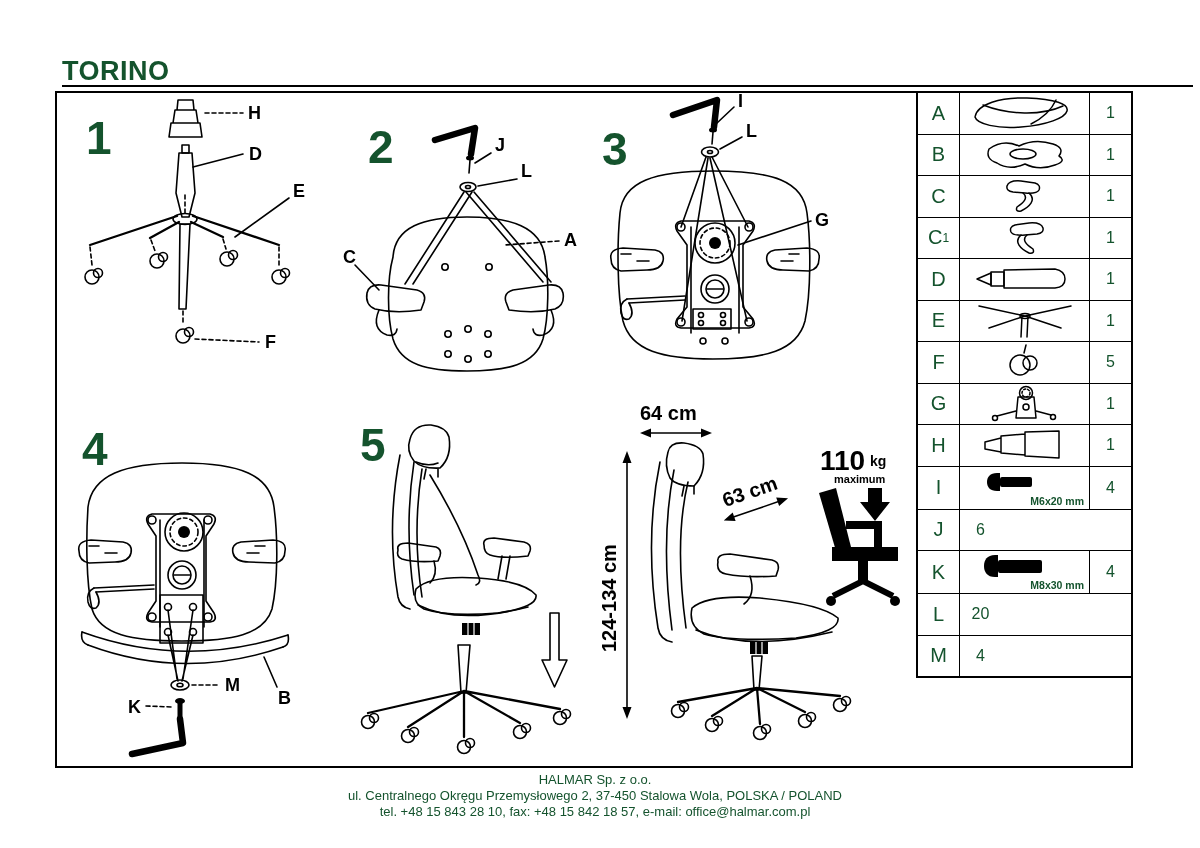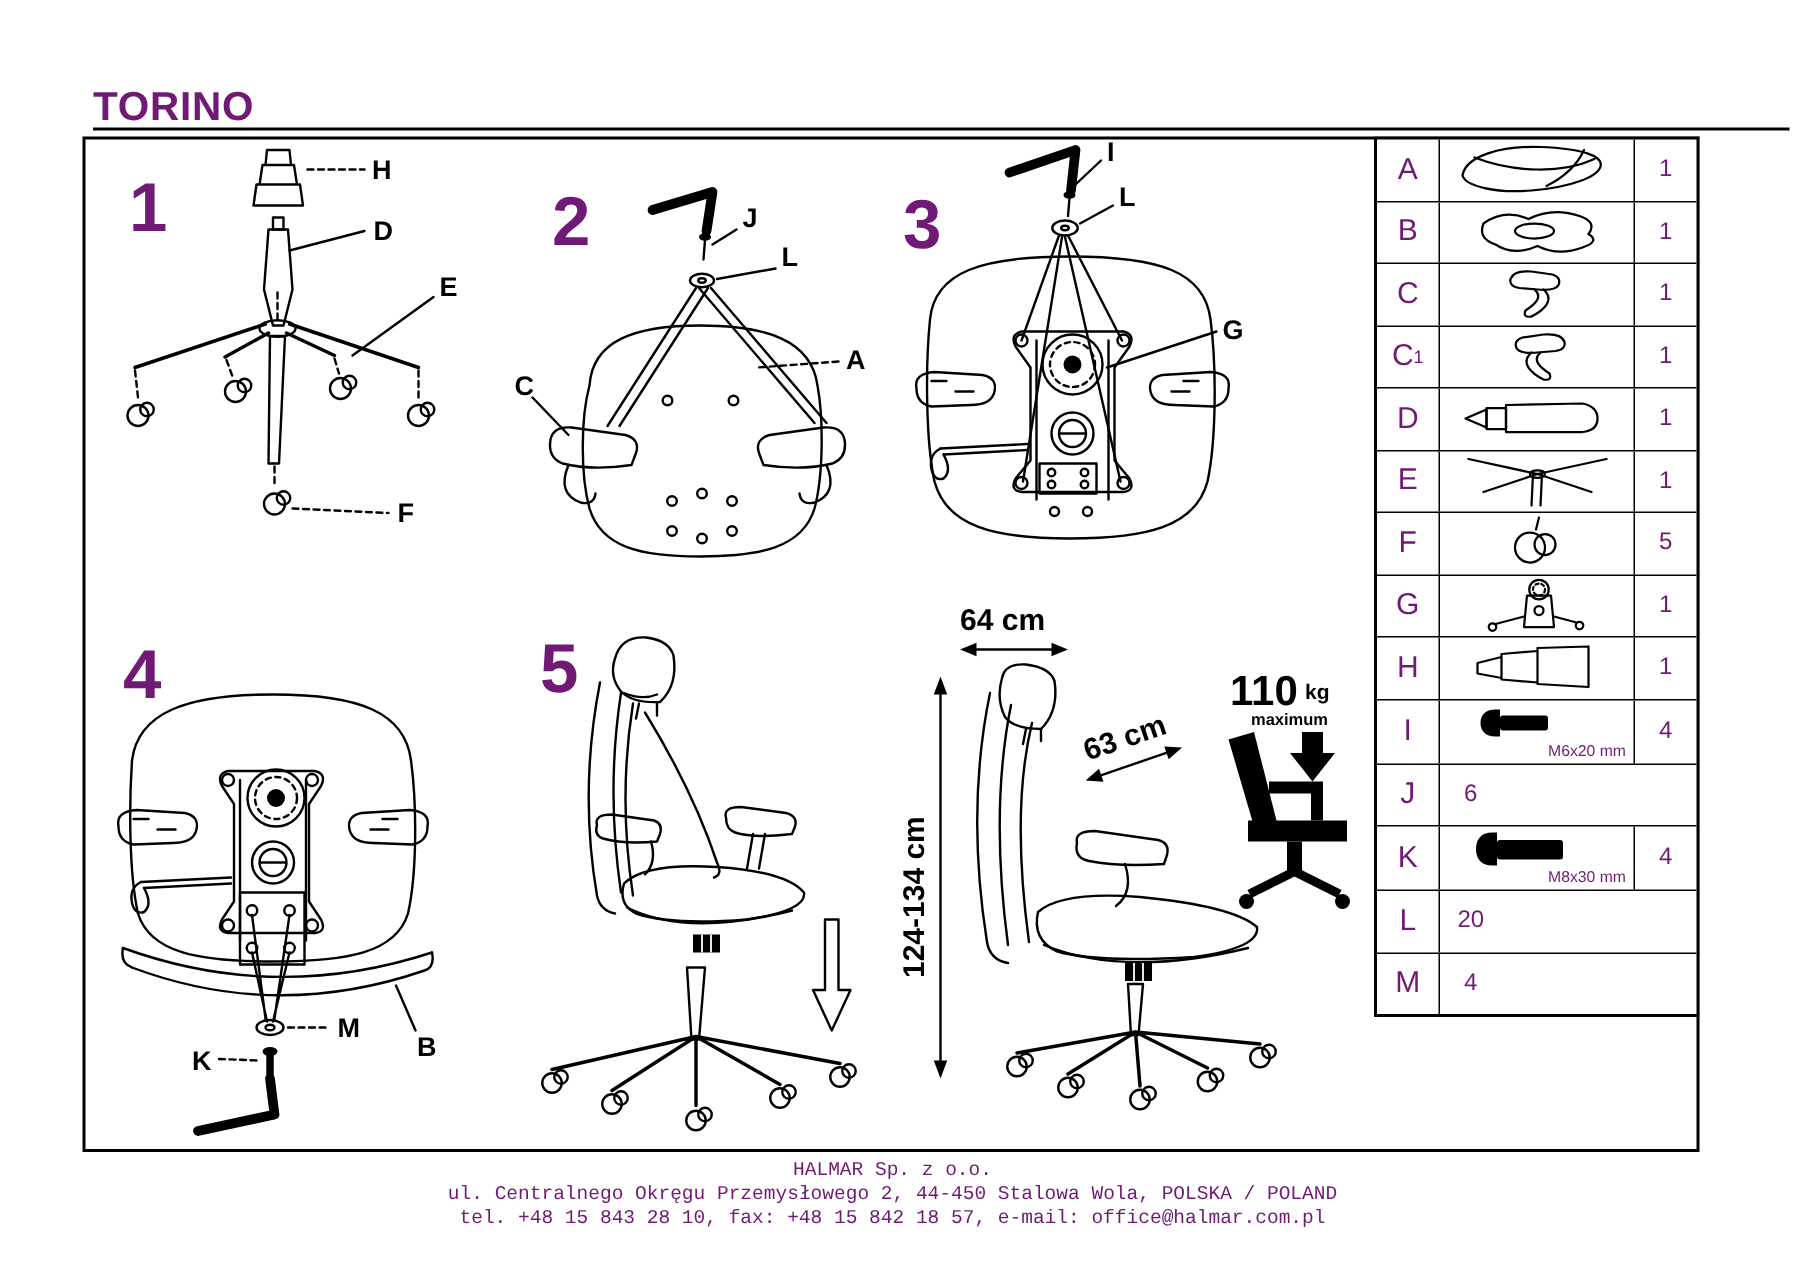--- a/index.html
+++ b/index.html
@@ -1,17 +1,17 @@
 <!DOCTYPE html>
 <html><head>
 <meta charset="utf-8">
 <style>
   html,body{margin:0;padding:0;background:#fff;}
   .page{position:relative;width:1200px;height:848px;background:#fff;overflow:hidden;
-        font-family:"Liberation Sans",sans-serif;color:#701a75;}
+        font-family:"Liberation Sans",sans-serif;color:#14532d;}
   .title{position:absolute;left:62px;top:56px;font-size:27px;font-weight:bold;letter-spacing:.5px;}
   .title-rule{position:absolute;left:62px;top:85px;width:1131px;height:2px;background:#000;}
   .main-box{position:absolute;left:55px;top:91px;width:1078px;height:677px;
             border:2px solid #000;box-sizing:border-box;}
   .stepnum{position:absolute;font-size:46px;font-weight:bold;line-height:1;}
   .dsvg{position:absolute;}
   
   .ln{stroke:#000;fill:none;stroke-width:1.6;stroke-linecap:round;stroke-linejoin:round;}
   .ln2{stroke:#000;fill:none;stroke-width:2.3;stroke-linecap:round;stroke-linejoin:round;}
   .fb{fill:#000;stroke:none;}
@@ -22,23 +22,23 @@
   
   .parts-table{position:absolute;top:-2px;right:-2px;width:217px;height:587px;
                border:2px solid #000;box-sizing:border-box;display:flex;flex-direction:column;background:#fff;}
   .pt-row{flex:1;display:flex;border-bottom:1.6px solid #000;}
   .pt-row:last-child{border-bottom:none;}
   .pt-letter{width:41px;border-right:1.6px solid #000;display:flex;align-items:center;justify-content:center;
              font-size:20px;}
   .pt-letter sub{font-size:12px;}
   .pt-icon{flex:1;border-right:1.6px solid #000;position:relative;display:flex;align-items:center;justify-content:center;}
   .pt-qty{width:41px;display:flex;align-items:center;justify-content:center;font-size:16px;}
-  .pt-spec{position:absolute;right:5px;bottom:2px;font-size:10.5px;font-weight:normal;}
+  .pt-spec{position:absolute;right:5px;bottom:2px;font-size:10.5px;font-weight:bold;}
   .tic .ln{stroke-width:1.5;}
-  .footer{position:absolute;left:0;top:772px;width:1190px;text-align:center;font-size:13px;line-height:16px;font-family:Liberation Mono, monospace;}
+  .footer{position:absolute;left:0;top:772px;width:1190px;text-align:center;font-size:13px;line-height:16px;}
 </style>
 </head>
 <body>
 
 <div class="page">
 
   <div class="title">TORINO</div>
   <div class="title-rule"></div>
 
   <div class="main-box">
@@ -537,17 +537,17 @@
             <span>M</span>
           </div>
         <div class="pt-qty">4</div>
       </div>
 
     </div>
   </div>
 
   <div class="footer">
     <div>HALMAR Sp. z o.o.</div>
-    <div>ul. Centralnego Okręgu Przemysłowego 2, 44-450 Stalowa Wola, POLSKA / POLAND</div>
+    <div>ul. Centralnego Okręgu Przemysłowego 2, 37-450 Stalowa Wola, POLSKA / POLAND</div>
     <div>tel. +48 15 843 28 10, fax: +48 15 842 18 57, e-mail: office@halmar.com.pl</div>
   </div>
 
 </div>
 
 </body></html>

